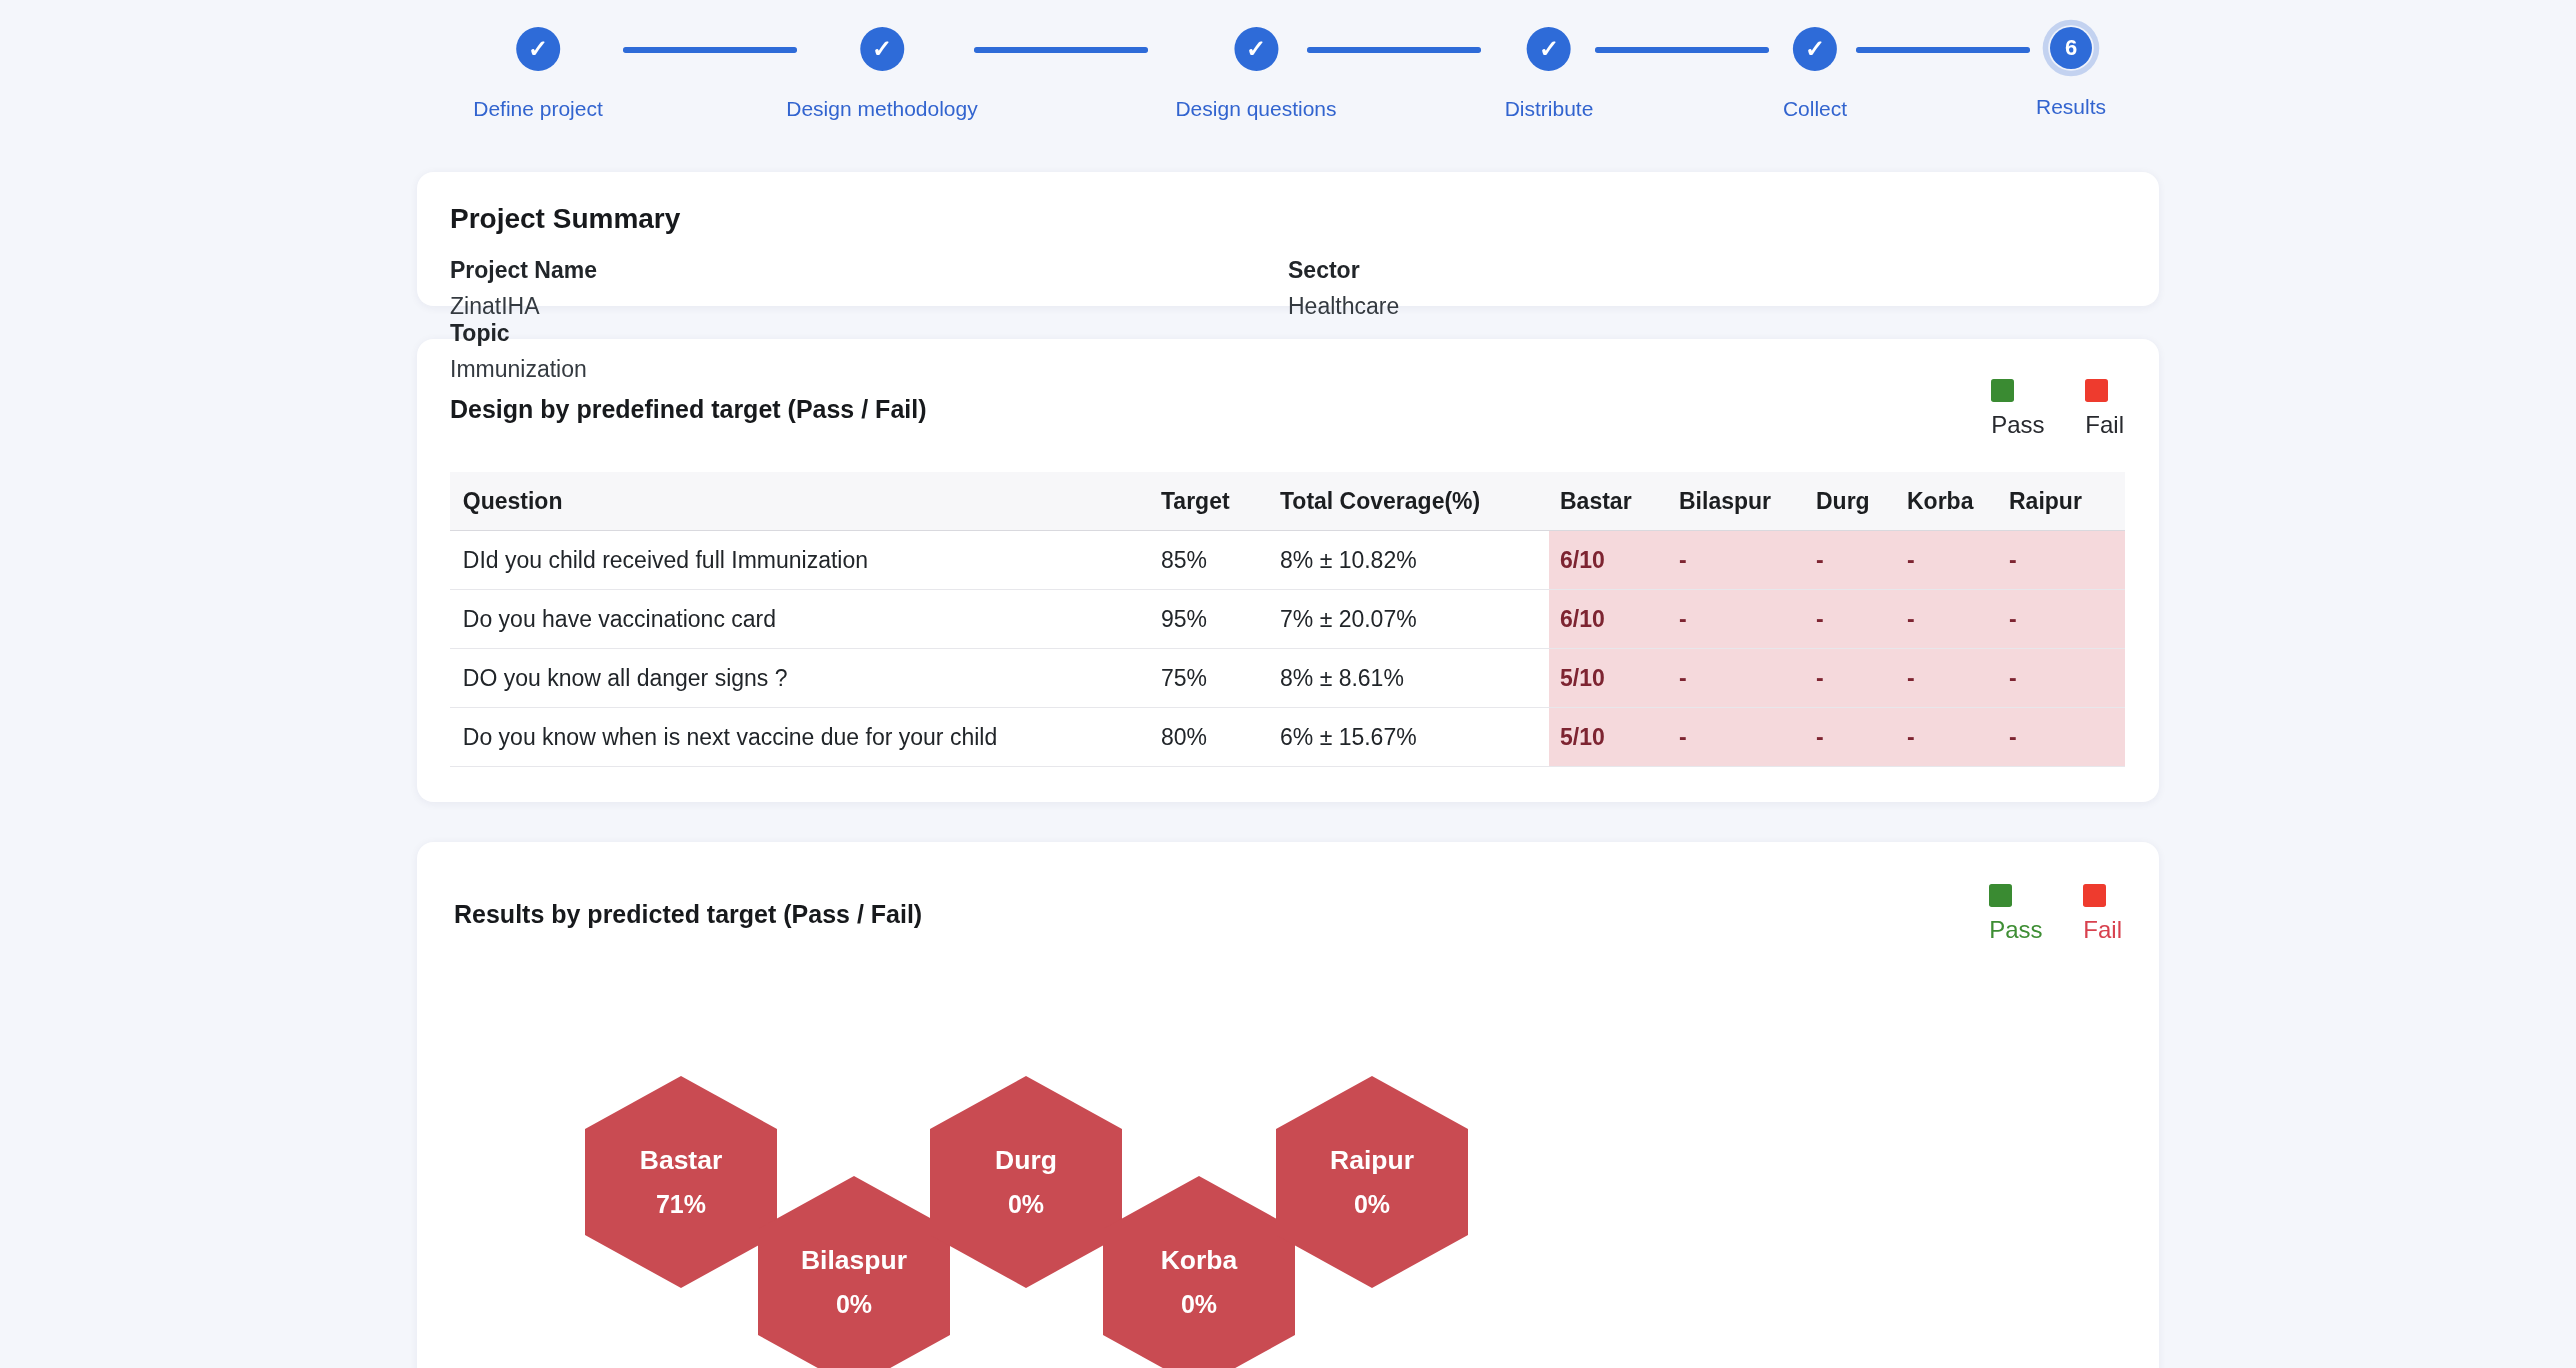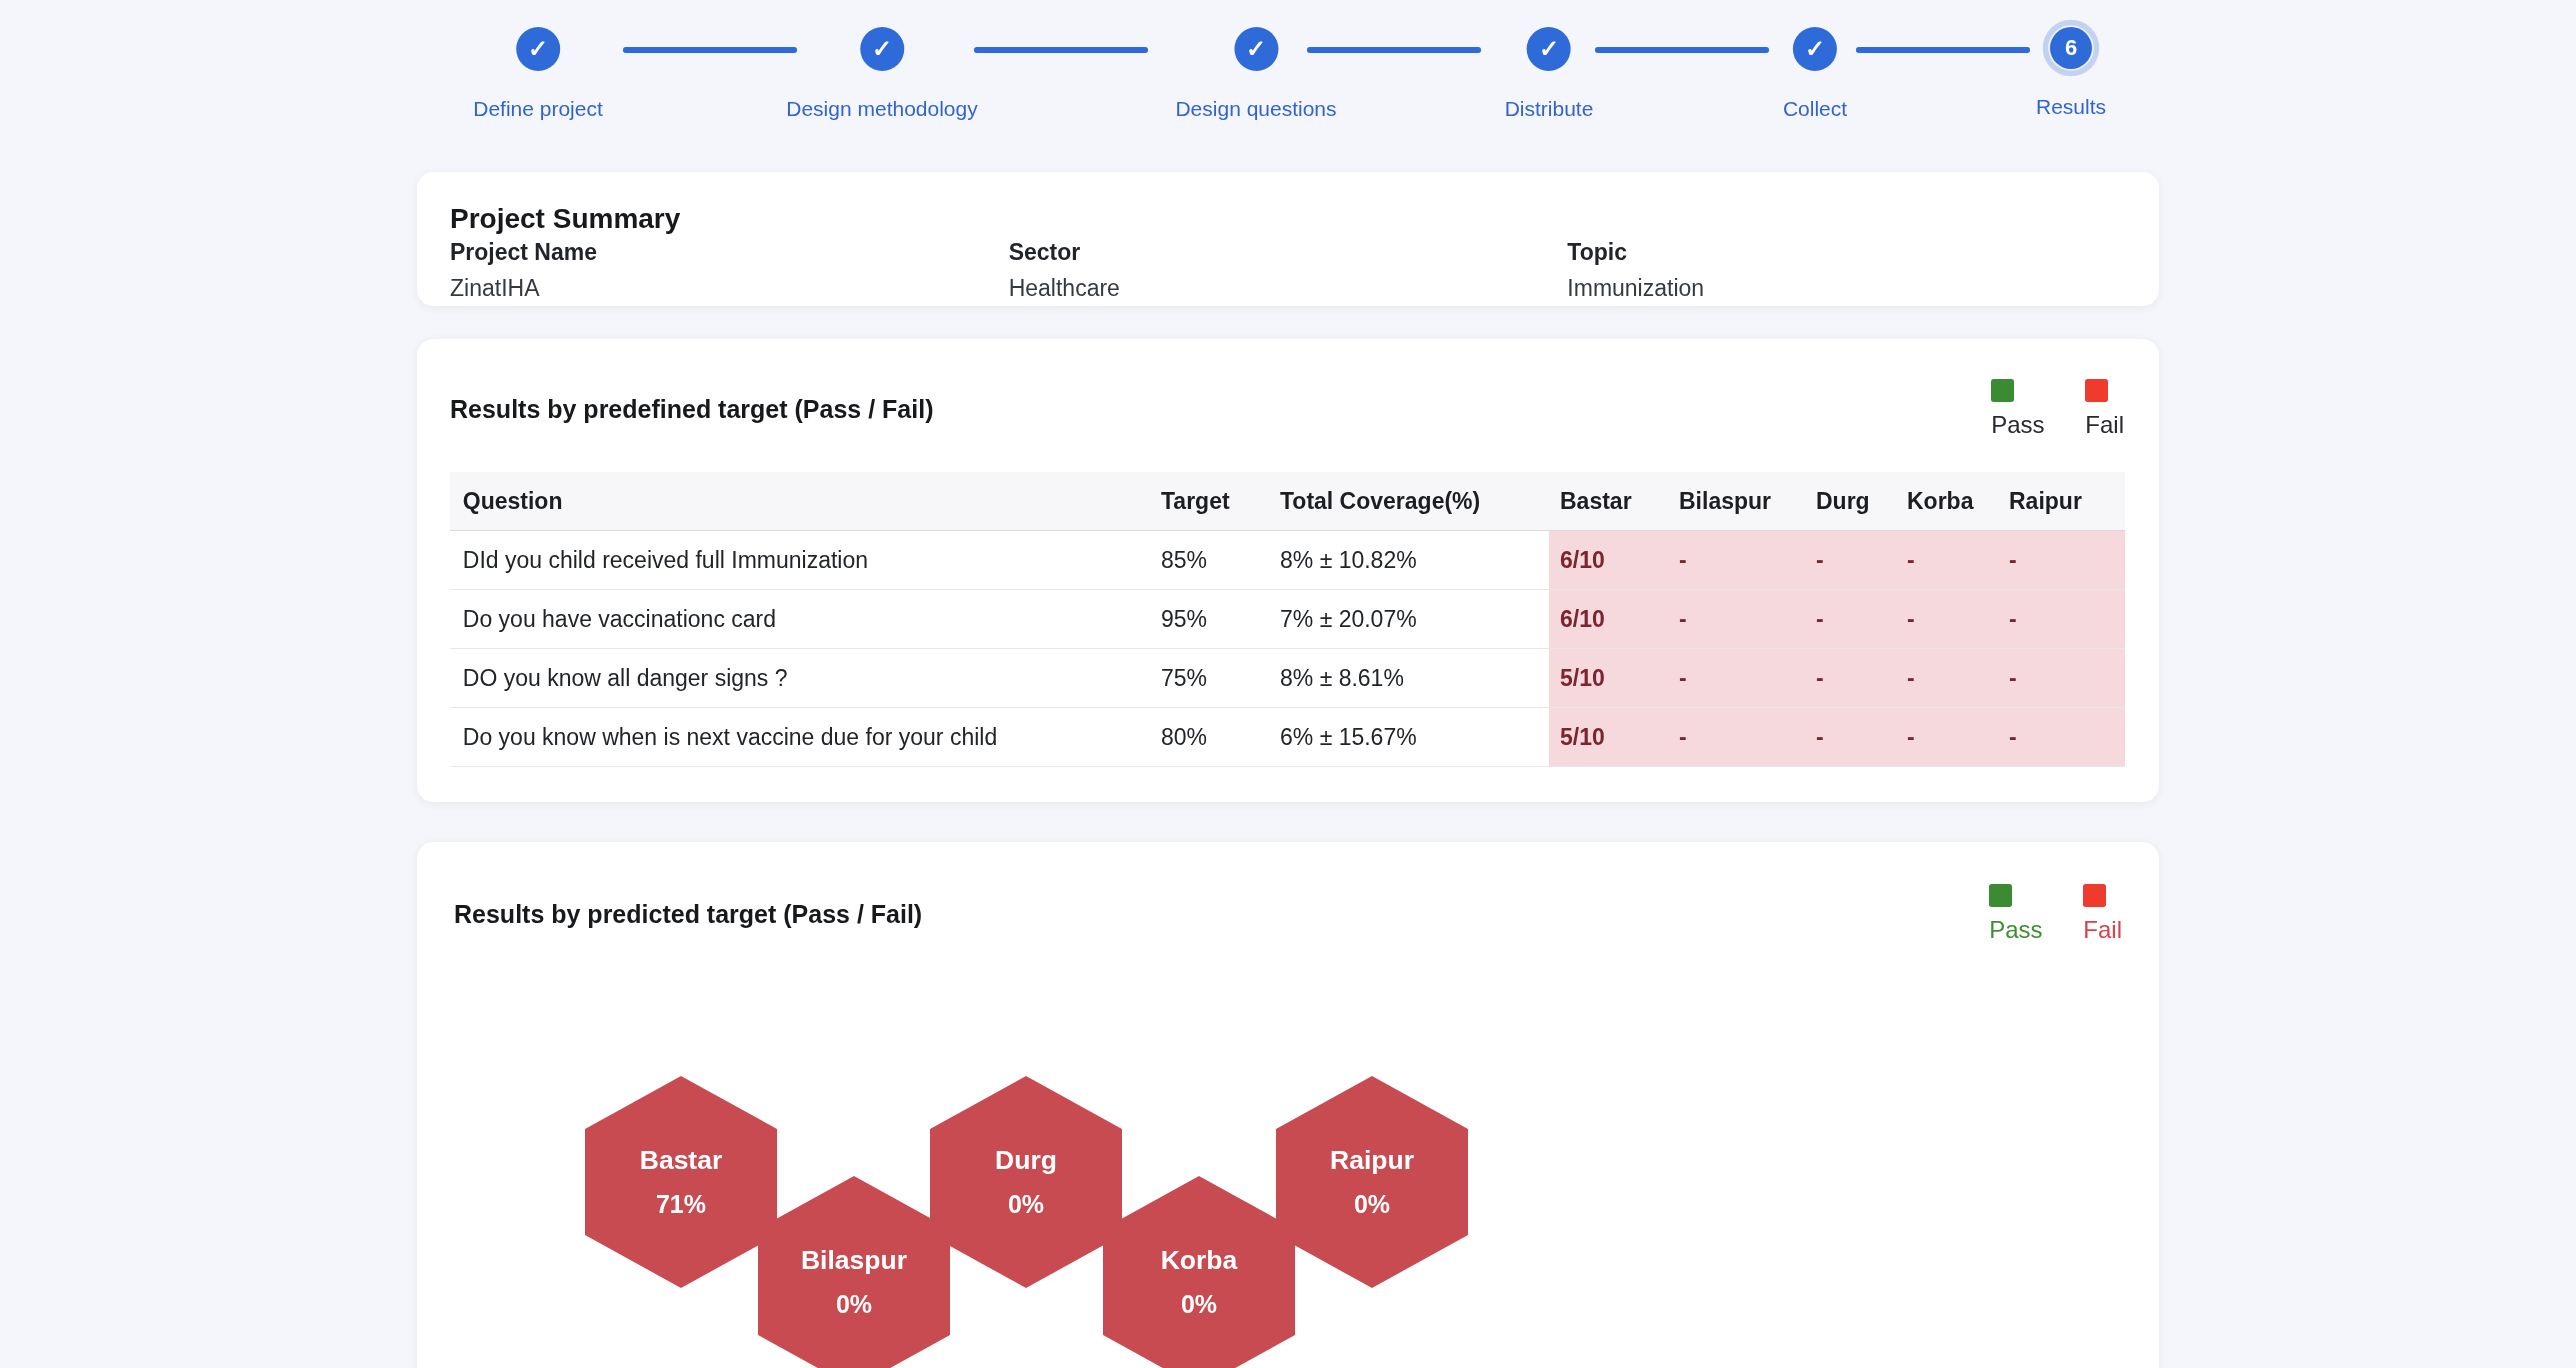--- a/index.html
+++ b/index.html
@@ -31,21 +31,21 @@
     border-radius:2.7px; background:#2e6bd8; transform:translateX(-50%);
   }
 
   
   .card {
     background:#fff; border-radius:16.4px;
     box-shadow:0 1.8px 9px rgba(30,40,90,0.06);
   }
   .card-summary { margin-top:33px; padding:31px 33px 33px; height:134px; }
   .card-title-lg { font-size:28px; font-weight:700; color:#17191c; }
-  .summary-grid { display:grid; grid-template-columns:1fr 1fr 1fr; margin-top:4px; }
+  .summary-grid { display:grid; grid-template-columns:1fr 1fr; margin-top:22px; }
   .field-label { font-size:23px; font-weight:700; color:#212529; }
   .field-value { font-size:23px; font-weight:400; color:#343a40; margin-top:9px; }
 
   .card-results { margin-top:33px; padding:40px 35px 35px 33px; }
   .card-head { display:flex; justify-content:space-between; align-items:center; }
   .card-title { font-size:25px; font-weight:700; color:#17191c; }
   .legend { display:flex; align-items:center; gap:12.8px; }
   .legend-item { display:flex; gap:9px; margin-left:28px;flex-direction:column; }
   .swatch { width:23px; height:23px; border-radius:2.7px; display:inline-block; }
   .swatch.pass { background:#3a8b32; }
@@ -131,21 +131,21 @@
       </div>
       <div>
         <div class="field-label">Topic</div>
         <div class="field-value">Immunization</div>
       </div>
     </div>
   </div>
 
   <div class="card card-results">
     <div class="card-head">
-      <div class="card-title">Results by predefined target (Pass / Fail)</div>
+      <div class="card-title">Design by predefined target (Pass / Fail)</div>
       <div class="legend">
         <span class="legend-item">
           <span class="swatch pass"></span>
           <span class="legend-label pass">Pass</span>
         </span>
         <span class="legend-item">
           <span class="swatch fail"></span>
           <span class="legend-label fail">Fail</span>
         </span>
       </div>

